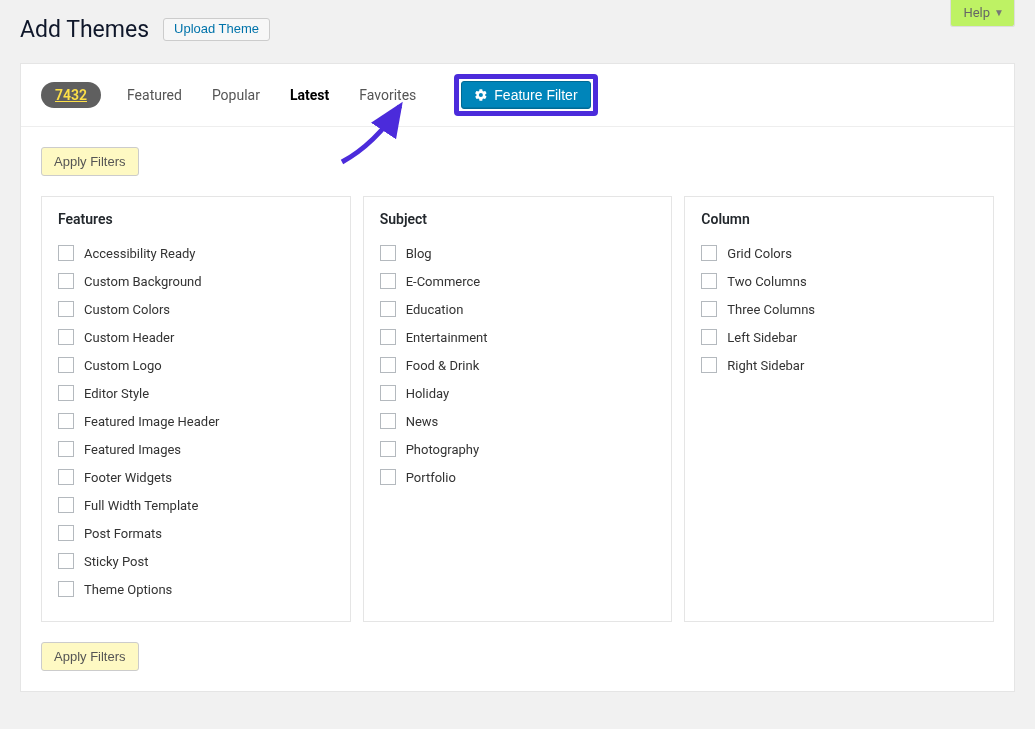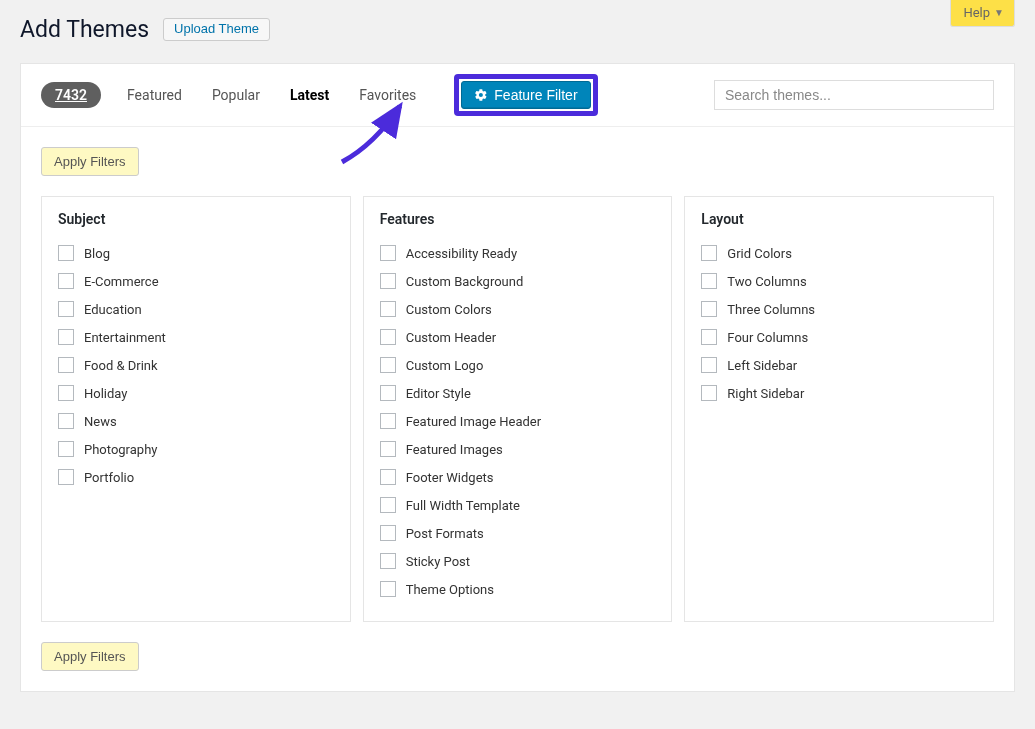--- a/index.html
+++ b/index.html
@@ -7,21 +7,21 @@
     font-family: -apple-system, BlinkMacSystemFont, "Segoe UI", Roboto, Helvetica, Arial, sans-serif;
     background: #f1f1f1;
     color: #23282d;
     font-size: 13px;
     width: 1035px;
   }
   .help-tab {
     position: absolute;
     top: 0;
     right: 20px;
-    background: #fde047;
+    background: #bef264;
     border: 1px solid #ddd;
     border-top: none;
     padding: 5px 10px 6px 12px;
     font-size: 13px;
     color: #666;
     border-bottom-left-radius: 3px;
     border-bottom-right-radius: 3px;
     cursor: pointer;
     display: flex;
     align-items: center;
@@ -58,21 +58,21 @@
   }
   .tabs-row {
     display: flex;
     align-items: center;
     padding: 10px 20px;
     gap: 6px;
     border-bottom: 1px solid #eee;
   }
   .count-pill {
     background: #5f5f5f;
-    color: #ffffff;
+    color: #fde047;
     border-radius: 20px;
     padding: 5px 14px;
     font-size: 14px;
     font-weight: 600;
     margin-right: 8px;
     text-decoration: underline;
   }
   .tab {
     color: #555;
     padding: 6px 12px;
@@ -199,40 +199,95 @@
       <button class="feature-filter-btn">
         <span class="gear-icon">
           <svg viewBox="0 0 24 24" width="14" height="14" fill="white">
               <path d="M19.14,12.94a7,7,0,0,0,.05-.94,7,7,0,0,0-.05-.94l2.11-1.65a.5.5,0,0,0,.12-.64l-2-3.46a.5.5,0,0,0-.61-.22l-2.49,1a7,7,0,0,0-1.63-.94l-.38-2.65A.5.5,0,0,0,13.77,2H9.77a.5.5,0,0,0-.49.42L8.9,5.07a7,7,0,0,0-1.63.94l-2.49-1a.5.5,0,0,0-.61.22l-2,3.46a.5.5,0,0,0,.12.64L4.4,11a7,7,0,0,0-.05.94,7,7,0,0,0,.05.94L2.29,14.53a.5.5,0,0,0-.12.64l2,3.46a.5.5,0,0,0,.61.22l2.49-1a7,7,0,0,0,1.63.94l.38,2.65a.5.5,0,0,0,.49.42h4a.5.5,0,0,0,.49-.42l.38-2.65a7,7,0,0,0,1.63-.94l2.49,1a.5.5,0,0,0,.61-.22l2-3.46a.5.5,0,0,0-.12-.64ZM11.77,15.5A3.5,3.5,0,1,1,15.27,12,3.5,3.5,0,0,1,11.77,15.5Z"></path>
             </svg>
         </span>
         <span>Feature Filter</span>
       </button>
     </span>
 
-    <div class="search-wrap">
-      <input class="search-input" type="text" placeholder="Search themes..." style="">
-    </div>
   </div>
 
   <svg class="annotation-arrow" style="left:330px; top:94px;" width="100" height="80">
     <defs>
       <marker id="ah" markerWidth="8" markerHeight="8" refX="6" refY="3" orient="auto">
         <path d="M0,0 L7,3 L0,6 Z" fill="#4b2bdb"></path>
       </marker>
     </defs>
     <path d="M12,68 Q45,50 70,12" stroke="#4b2bdb" stroke-width="5" fill="none" marker-end="url(#ah)"></path>
   </svg>
 
   <div class="body-area">
     <button class="apply-btn">Apply Filters</button>
 
     <div class="columns">
 
       <div class="col">
+        <h3>Features</h3>
+        <div>
+            <div class="check-row">
+              <span class="checkbox"></span>
+              <span class="check-label">Accessibility Ready</span>
+            </div>
+            <div class="check-row">
+              <span class="checkbox"></span>
+              <span class="check-label">Custom Background</span>
+            </div>
+            <div class="check-row">
+              <span class="checkbox"></span>
+              <span class="check-label">Custom Colors</span>
+            </div>
+            <div class="check-row">
+              <span class="checkbox"></span>
+              <span class="check-label">Custom Header</span>
+            </div>
+            <div class="check-row">
+              <span class="checkbox"></span>
+              <span class="check-label">Custom Logo</span>
+            </div>
+            <div class="check-row">
+              <span class="checkbox"></span>
+              <span class="check-label">Editor Style</span>
+            </div>
+            <div class="check-row">
+              <span class="checkbox"></span>
+              <span class="check-label">Featured Image Header</span>
+            </div>
+            <div class="check-row">
+              <span class="checkbox"></span>
+              <span class="check-label">Featured Images</span>
+            </div>
+            <div class="check-row">
+              <span class="checkbox"></span>
+              <span class="check-label">Footer Widgets</span>
+            </div>
+            <div class="check-row">
+              <span class="checkbox"></span>
+              <span class="check-label">Full Width Template</span>
+            </div>
+            <div class="check-row">
+              <span class="checkbox"></span>
+              <span class="check-label">Post Formats</span>
+            </div>
+            <div class="check-row">
+              <span class="checkbox"></span>
+              <span class="check-label">Sticky Post</span>
+            </div>
+            <div class="check-row">
+              <span class="checkbox"></span>
+              <span class="check-label">Theme Options</span>
+            </div>
+          </div>
+      </div>
+
+      <div class="col">
         <h3>Subject</h3>
         <div>
             <div class="check-row">
               <span class="checkbox"></span>
               <span class="check-label">Blog</span>
             </div>
             <div class="check-row">
               <span class="checkbox"></span>
               <span class="check-label">E-Commerce</span>
             </div>
@@ -261,105 +316,43 @@
               <span class="check-label">Photography</span>
             </div>
             <div class="check-row">
               <span class="checkbox"></span>
               <span class="check-label">Portfolio</span>
             </div>
           </div>
       </div>
 
       <div class="col">
-        <h3>Features</h3>
+        <h3>Column</h3>
         <div>
             <div class="check-row">
               <span class="checkbox"></span>
-              <span class="check-label">Accessibility Ready</span>
-            </div>
-            <div class="check-row">
-              <span class="checkbox"></span>
-              <span class="check-label">Custom Background</span>
-            </div>
-            <div class="check-row">
-              <span class="checkbox"></span>
-              <span class="check-label">Custom Colors</span>
-            </div>
-            <div class="check-row">
-              <span class="checkbox"></span>
-              <span class="check-label">Custom Header</span>
-            </div>
-            <div class="check-row">
-              <span class="checkbox"></span>
-              <span class="check-label">Custom Logo</span>
-            </div>
-            <div class="check-row">
-              <span class="checkbox"></span>
-              <span class="check-label">Editor Style</span>
-            </div>
-            <div class="check-row">
-              <span class="checkbox"></span>
-              <span class="check-label">Featured Image Header</span>
-            </div>
-            <div class="check-row">
-              <span class="checkbox"></span>
-              <span class="check-label">Featured Images</span>
-            </div>
-            <div class="check-row">
-              <span class="checkbox"></span>
-              <span class="check-label">Footer Widgets</span>
-            </div>
-            <div class="check-row">
-              <span class="checkbox"></span>
-              <span class="check-label">Full Width Template</span>
-            </div>
-            <div class="check-row">
-              <span class="checkbox"></span>
-              <span class="check-label">Post Formats</span>
-            </div>
-            <div class="check-row">
-              <span class="checkbox"></span>
-              <span class="check-label">Sticky Post</span>
-            </div>
-            <div class="check-row">
-              <span class="checkbox"></span>
-              <span class="check-label">Theme Options</span>
+              <span class="check-label">Grid Colors</span>
+            </div>
+            <div class="check-row">
+              <span class="checkbox"></span>
+              <span class="check-label">Two Columns</span>
+            </div>
+            <div class="check-row">
+              <span class="checkbox"></span>
+              <span class="check-label">Three Columns</span>
+            </div>
+            <div class="check-row">
+              <span class="checkbox"></span>
+              <span class="check-label">Left Sidebar</span>
+            </div>
+            <div class="check-row">
+              <span class="checkbox"></span>
+              <span class="check-label">Right Sidebar</span>
             </div>
           </div>
       </div>
 
-      <div class="col">
-        <h3>Layout</h3>
-        <div>
-            <div class="check-row">
-              <span class="checkbox"></span>
-              <span class="check-label">Grid Colors</span>
-            </div>
-            <div class="check-row">
-              <span class="checkbox"></span>
-              <span class="check-label">Two Columns</span>
-            </div>
-            <div class="check-row">
-              <span class="checkbox"></span>
-              <span class="check-label">Three Columns</span>
-            </div>
-            <div class="check-row">
-              <span class="checkbox"></span>
-              <span class="check-label">Four Columns</span>
-            </div>
-            <div class="check-row">
-              <span class="checkbox"></span>
-              <span class="check-label">Left Sidebar</span>
-            </div>
-            <div class="check-row">
-              <span class="checkbox"></span>
-              <span class="check-label">Right Sidebar</span>
-            </div>
-          </div>
-      </div>
-
     </div>
 
     <button class="apply-btn">Apply Filters</button>
   </div>
 
 </div>
 
 </body></html>

